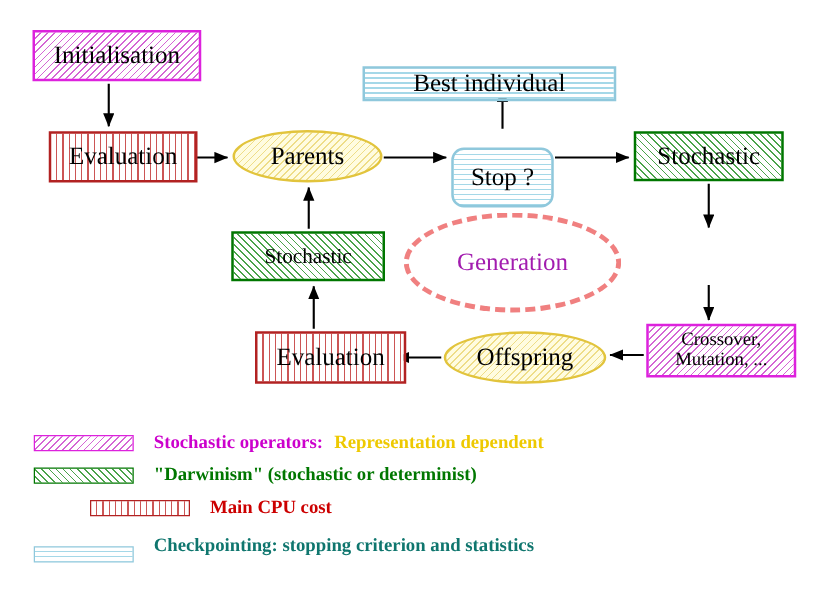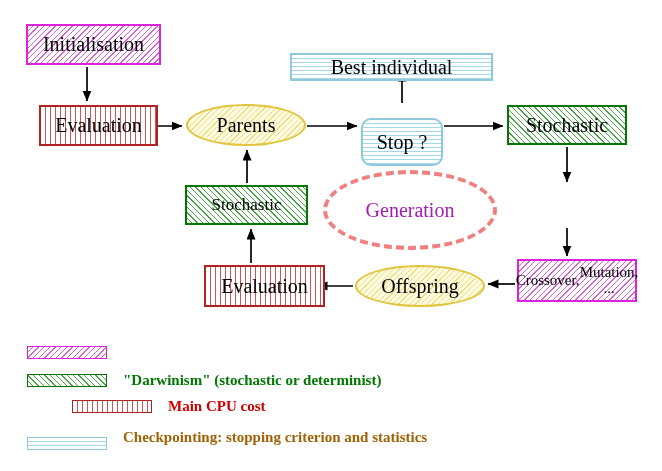--- a/index.html
+++ b/index.html
@@ -49,21 +49,21 @@
   .legend-swatch{width:80px;height:13px;box-sizing:border-box;flex:0 0 80px;}
   .legend-swatch.hatch-magenta,.legend-swatch.hatch-green,
   .legend-swatch.stripe-red,.legend-swatch.stripe-cyan{border-width:1px;}
   .legend-text{
     margin-left:16px;font-size:15px;font-weight:bold;white-space:nowrap;
   }
   .c-magenta{color:#cc00cc;}
   .c-gold{color:#eec900;margin-left:9px;}
   .c-green{color:#007700;}
   .c-red{color:#cc0000;}
-  .c-cyan{color:#a16207;}
+  .c-cyan{color:#0f766e;}
 </style>
 </head>
 <body>
 
 <div id="canvas">
 
   <svg id="arrows" width="662" height="471" viewBox="0 0 662 471">
     <defs>
       <marker id="arr" markerUnits="userSpaceOnUse" markerWidth="12" markerHeight="10" refX="10.5" refY="4.5" orient="auto">
         <path d="M0,0 L11,4.5 L0,9 z" fill="#000"></path>
@@ -88,35 +88,38 @@
 
   <div class="node hatch-yellow" style="left:186px;top:104px;width:120px;height:42px;">Parents</div>
 
   <div class="node stripe-cyan" style="left:290px;top:40px;width:203px;height:28px;">Best individual</div>
 
   <div class="node stripe-cyan rounded" style="left:361px;top:105px;width:82px;height:48px;">Stop ?</div>
 
   <div class="node hatch-green" style="left:507px;top:105px;width:120px;height:40px;">Stochastic</div>
 
 
-  <div class="node hatch-magenta small-label" style="left:517px;top:259px;width:120px;height:43px;flex-direction:row;">
+  <div class="node hatch-magenta small-label" style="left:517px;top:259px;width:120px;height:43px;flex-direction:column;">
     <span>Crossover,</span>
     <span>Mutation, ...</span>
   </div>
 
   <div class="node hatch-yellow" style="left:355px;top:265px;width:130px;height:42px;">Offspring</div>
 
   <div class="node stripe-red" style="left:192px;top:265px;width:121px;height:42px;">Evaluation</div>
 
   <div class="node hatch-green mid-label" style="left:185px;top:185px;width:123px;height:40px;">Stochastic</div>
 
   <div class="node ellipse-dashed" style="left:323px;top:170px;width:174px;height:80px;">Generation</div>
 
   <div class="legend-row" style="top:346px;">
     <div class="legend-swatch hatch-magenta"></div>
+    <div class="legend-text">
+      <span class="c-magenta">Stochastic operators:</span><span class="c-gold">Representation dependent</span>
+    </div>
   </div>
 
   <div class="legend-row" style="top:372px;">
     <div class="legend-swatch hatch-green"></div>
     <div class="legend-text c-green">"Darwinism" (stochastic or determinist)</div>
   </div>
 
   <div class="legend-row" style="top:398px;padding-left:33px;">
     <div class="legend-swatch stripe-red"></div>
     <div class="legend-text c-red">Main CPU cost</div>

